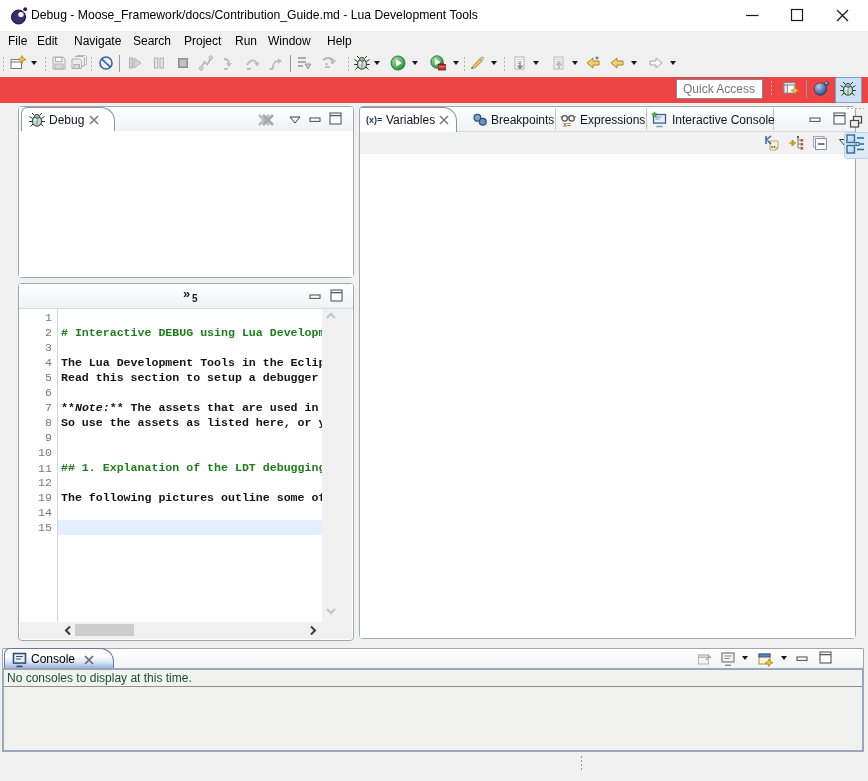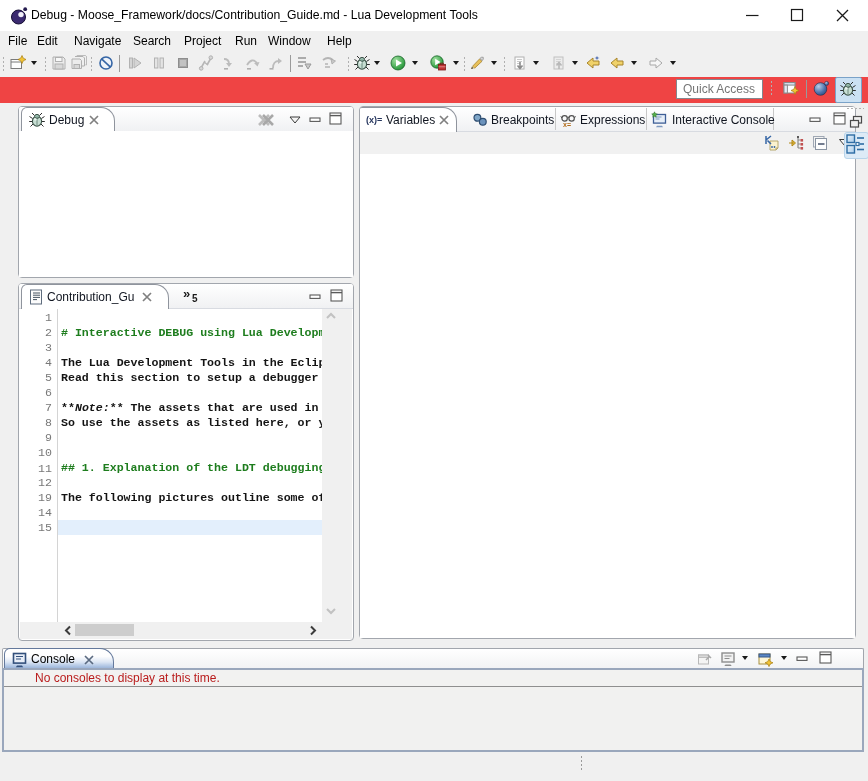--- a/index.html
+++ b/index.html
@@ -274,30 +274,20 @@
     </svg>
     <svg class="abs" style="left:310px;top:5px" width="13" height="13" viewBox="0 0 13 13">
       <rect x="1" y="1" width="11" height="11" fill="#fff" stroke="#5a5a5a" stroke-width="1.1"></rect>
       <line x1="1" y1="3.6" x2="12" y2="3.6" stroke="#5a5a5a" stroke-width="1.4"></line>
     </svg>
     <div class="abs" style="left:0;top:24px;right:0;bottom:0;background:#fff;"></div>
   </div>
 
   <div class="view" id="editorview" style="left:2px;top:283px;width:334px;height:356px;">
     <div class="vhdr"></div>
-    <div class="tab" style="left:2px;width:146px;">
-      <svg class="abs" style="left:7px;top:4px" width="14" height="16" viewBox="0 0 14 16">
-        <rect x="1.5" y="1" width="11" height="14" fill="#fcfcfc" stroke="#5f6d7e" stroke-width="1"></rect>
-        <path d="M4,4 h7 M4,6.2 h7 M4,8.4 h7 M4,10.6 h4" stroke="#30404f" stroke-width="0.9"></path>
-      </svg>
-      <span class="lbl" style="left:25px">Contribution_Gu</span>
-      <svg class="abs" style="left:119px;top:6px" width="12" height="12" viewBox="0 0 12 12">
-        <path d="M2,2 L10,10 M10,2 L2,10" stroke="#808080" stroke-width="1.7"></path>
-      </svg>
-    </div>
     <div class="abs" style="left:164px;top:3px;width:22px;height:18px;color:#1a1a1a;font-weight:bold;">
       <span class="abs" style="left:0;top:-1px;font-size:13px;letter-spacing:-2px;">»</span>
       <span class="abs" style="left:9px;top:6px;font-size:10px;">5</span>
     </div>
     <svg class="abs" style="left:290px;top:8px" width="13" height="10" viewBox="0 0 13 10">
       <rect x="1" y="3" width="10" height="3.4" fill="#fff" stroke="#5a5a5a" stroke-width="1.1"></rect>
     </svg>
     <svg class="abs" style="left:311px;top:5px" width="13" height="13" viewBox="0 0 13 13">
       <rect x="1" y="1" width="11" height="11" fill="#fff" stroke="#5a5a5a" stroke-width="1.1"></rect>
       <line x1="1" y1="3.6" x2="12" y2="3.6" stroke="#5a5a5a" stroke-width="1.4"></line>
@@ -476,18 +466,18 @@
     <svg class="abs" style="left:794px;top:6px" width="13" height="10" viewBox="0 0 13 10">
       <rect x="1" y="3" width="10" height="3.4" fill="#fff" stroke="#5a5a5a" stroke-width="1.1"></rect>
     </svg>
     <svg class="abs" style="left:817px;top:3px" width="13" height="13" viewBox="0 0 13 13">
       <rect x="1" y="1" width="11" height="11" fill="#fff" stroke="#5a5a5a" stroke-width="1.1"></rect>
       <line x1="1" y1="3.6" x2="12" y2="3.6" stroke="#5a5a5a" stroke-width="1.4"></line>
     </svg>
 
     <div class="abs" style="left:0;top:20px;width:858px;height:80px;border:2px solid #9aa7bc;background:#f1f1f0;">
       <div class="abs" style="left:0;top:0;right:0;height:16px;background:#f2f2f1;border-bottom:1px solid #8f8f8f;">
-        <span class="abs" style="left:3px;top:1px;font-size:12px;color:#b91c1c;margin-left:28px;">No consoles to display at this time.</span>
+        <span class="abs" style="left:3px;top:1px;font-size:12px;color:#14532d;">No consoles to display at this time.</span>
       </div>
     </div>
   </div>
   <div class="abs" style="left:580px;top:755px;width:3px;height:16px;background-image:radial-gradient(circle,#9a9a9a 0.9px,transparent 1.1px);background-size:3px 4px;"></div>
 </div>
 
 </body></html>

